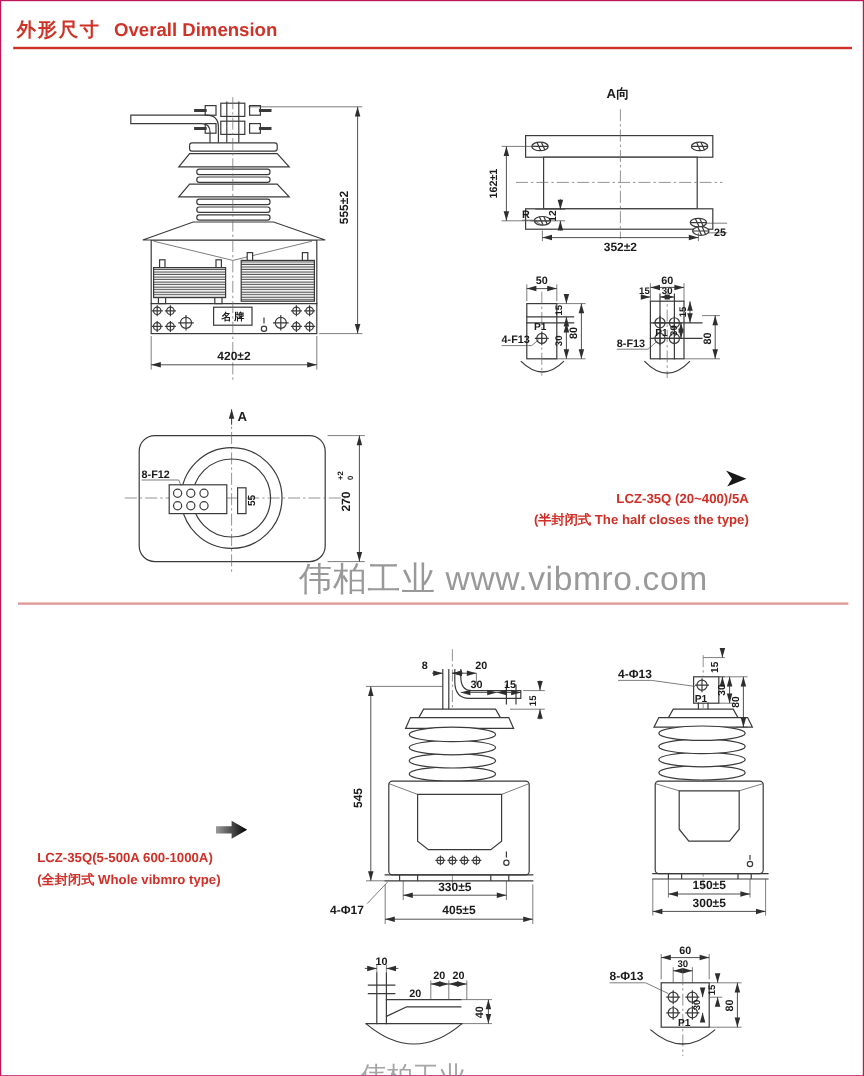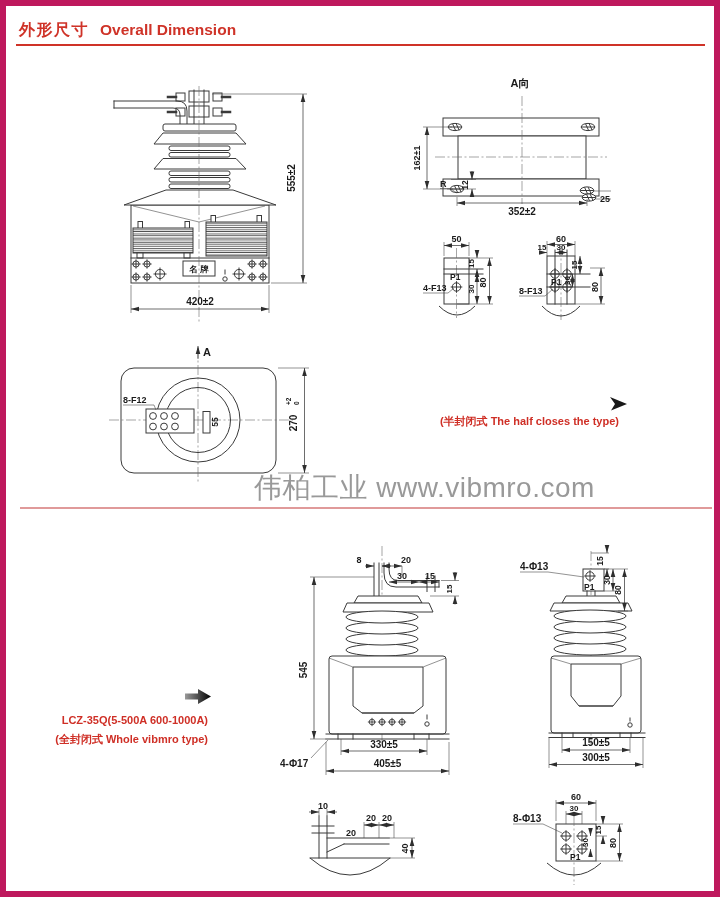--- a/index.html
+++ b/index.html
@@ -1,18 +1,18 @@
 <!DOCTYPE html>
 <html><head>
 <meta charset="utf-8">
 <style>
   html,body { margin:0; padding:0; background:#ffffff; }
   .page {
     position:relative; width:720px; height:897px; background:#fff;
-    border:6px solid #be185d; box-sizing:border-box; overflow:hidden;
+    border:1px solid #be185d; box-sizing:border-box; overflow:hidden;
     font-family:"Liberation Sans", sans-serif;
   }
   .title-row { position:absolute; left:13px; top:14px; color:#cf3328; font-weight:bold; white-space:nowrap; }
   .t-zh { font-size:16px; letter-spacing:1.5px; }
   .t-en { font-size:15.5px; margin-left:11px; }
   .title-rule { position:absolute; left:10px; right:9px; top:38px; height:1.5px; background:#cf3328; }
   .section-divider { position:absolute; left:14px; width:692px; top:501px; height:2px; background:#e09a9a; }
   svg.drawings { position:absolute; left:0; top:0; }
   svg.drawings text { font-family:"Liberation Sans", sans-serif; font-weight:bold; fill:#1b1b1b; }
   .d8  { font-size:8px; }
@@ -23,21 +23,21 @@
   .d65 { font-size:6.5px; }
   .ln   { stroke:#3a3a3a; stroke-width:1; fill:none; stroke-linecap:square; }
   .fw   { fill:#ffffff; stroke:#3a3a3a; stroke-width:1; }
   .fn   { fill:none; stroke:#3a3a3a; stroke-width:1; }
   .thin { stroke:#4a4a4a; stroke-width:0.6; fill:none; }
   .dim  { stroke:#2e2e2e; stroke-width:0.7; fill:none; }
   .cl   { stroke:#6a6a6a; stroke-width:0.6; stroke-dasharray:10 2.5 2 2.5; fill:none; }
   .hatchfill { fill:url(#ribs); stroke:#3a3a3a; stroke-width:1; }
   .model-note { position:absolute; color:#cf2f26; font-weight:bold; font-size:11px; }
   .model-note.top { top:406px; right:95px; text-align:right; line-height:18px; }
-  .model-note.bottom { top:705px; left:30px; width:172px; text-align:right; line-height:19px; }
+  .model-note.bottom { top:705px; left:30px; width:172px; text-align:left; line-height:19px; }
   .ptr { position:absolute; }
   .ptr-top { left:604px; top:390px; }
   .ptr-bottom { left:179px; top:682px; }
   .watermark { position:absolute; color:#8f8f8f; white-space:nowrap; }
   .wm-mid { left:248px; top:431px; font-size:28px; letter-spacing:0.5px; opacity:0.9;margin-top:32px; }
   .wm-bottom { left:299px; top:881px; font-size:22px; opacity:0.8; }
 </style>
 </head>
 <body>
 
@@ -379,20 +379,21 @@
       <text class="d85" x="564" y="854">P1</text>
       <text class="d10" x="507" y="816">8-Φ13</text>
       <path class="thin" d="M507,818 H537 L556,827"></path>
       <path class="fn" d="M541,857 Q568,881 595,857"></path>
     </g>
   </svg>
 
   <div class="section-divider"></div>
 
   <div class="model-note top">
+    <div>LCZ-35Q (20~400)/5A</div>
     <div>(半封闭式 The half closes the type)</div>
   </div>
   <svg class="ptr ptr-top" width="19" height="16" viewBox="0 0 19 16">
     <path d="M0,1 L17,8 L1,14.5 L5,8 Z" fill="#181818"></path>
   </svg>
 
   <div class="model-note bottom">
     <div>LCZ-35Q(5-500A 600-1000A)</div>
     <div>(全封闭式 Whole vibmro type)</div>
   </div>

